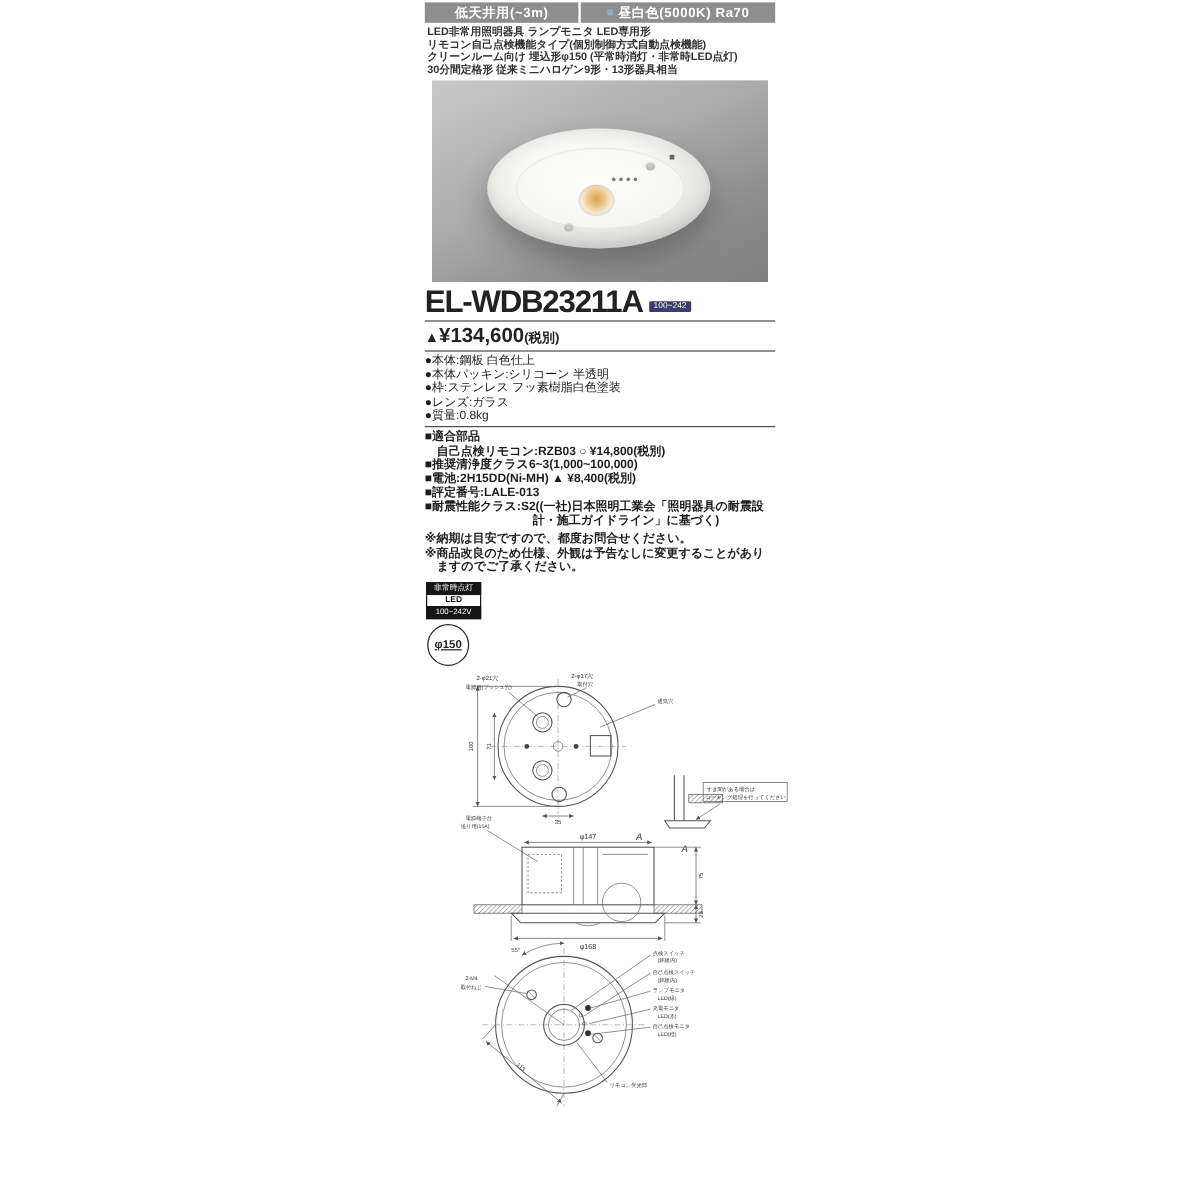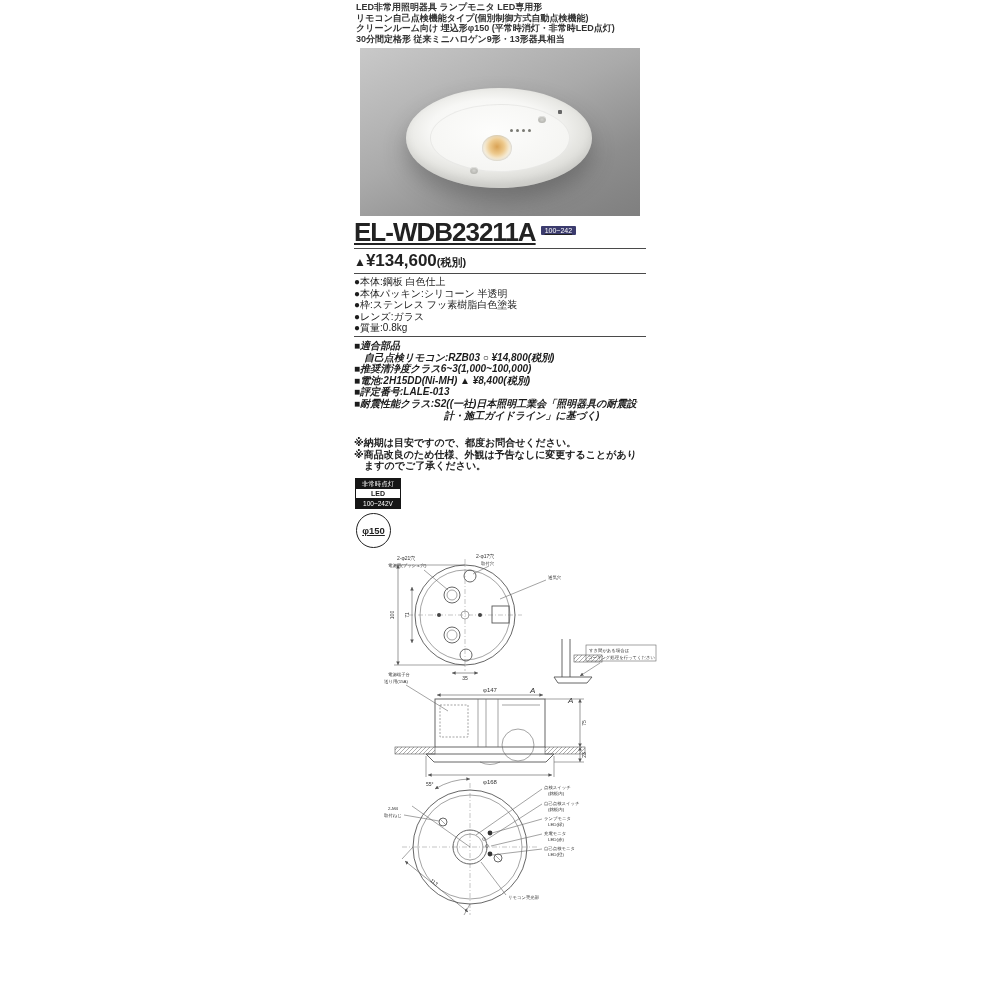--- a/index.html
+++ b/index.html
@@ -17,31 +17,31 @@
   .photo{position:relative;width:280px;height:168px;margin:4px 0 0 20px;background:linear-gradient(155deg,#c9c9c9 0%,#aaaaaa 45%,#8d8d8d 75%,#7f7f7f 100%);overflow:hidden;}
   .fixture{position:absolute;left:46px;top:40px;width:186px;height:100px;border-radius:50%;background:radial-gradient(ellipse 60% 55% at 46% 42%,#ffffff 0%,#f7f7f5 55%,#e4e4e0 82%,#d6d6d2 100%);box-shadow:0 12px 22px rgba(50,50,50,.35), inset 0 -4px 8px rgba(0,0,0,.06);}
   .fixture-inner{position:absolute;left:24px;top:16px;width:138px;height:66px;border-radius:50%;border:1px solid rgba(0,0,0,.05);background:radial-gradient(ellipse at 45% 40%,#fdfdfc,#f2f2ef);}
   .lens{position:absolute;left:76px;top:47px;width:30px;height:26px;border-radius:50%;background:radial-gradient(circle at 50% 45%,#d9a254 0%,#edc98c 35%,#f7efdc 62%,#ffffff 82%);box-shadow:inset 0 0 3px rgba(0,0,0,.25);}
   .screw{position:absolute;width:8px;height:7px;border-radius:50%;background:radial-gradient(#d2d2ce,#a9a9a3);box-shadow:inset 0 1px 1px rgba(255,255,255,.6);}
   .s1{right:46px;top:28px;} .s2{left:64px;bottom:14px;}
   .ind{position:absolute;left:104px;top:41px;display:flex;gap:3px;}
   .ind i{width:3px;height:3px;border-radius:50%;background:#7a7a74;display:block;}
   .rimmark{position:absolute;right:30px;top:22px;width:4px;height:4px;background:#666;border-radius:1px;}
   
-  .model-row{margin:3px 14px 0 14px;display:flex;align-items:center;gap:5px;text-decoration:underline;}
+  .model-row{margin:3px 14px 0 14px;display:flex;align-items:flex-end;gap:5px;}
   .model{font-size:26px;font-weight:bold;letter-spacing:-1px;line-height:27px;}
   .model-badge{background:#3c3c6e;color:#fff;font-size:7px;padding:1px 4px;margin-bottom:5px;border-radius:1px;}
   hr.rule{border:none;border-top:1.5px solid #4a4a4a;margin:2px 14px;}
   .price{margin:1px 14px;font-weight:bold;}
   .price .pfx{font-size:12px;}
   .price .num{font-size:17px;margin-top:20px;}
   .price .tax{font-size:11px;}
   
   .specs{margin:2px 14px 0 14px;font-size:10px;font-weight:normal;line-height:11.6px;color:#1c1c1c;}
-  .details{margin:3px 14px 16px 14px;font-size:10px;font-weight:bold;line-height:11.6px;color:#1c1c1c;font-style:italic;}
+  .details{margin:3px 14px 4px 14px;font-size:10px;font-weight:bold;line-height:11.6px;color:#1c1c1c;}
   .d-ind{padding-left:1em;}
   .d-hang{padding-left:9em;text-indent:-9em;}
   
   .notes{margin:4px 14px 0 14px;font-size:10px;font-weight:bold;line-height:11.6px;}
   .note{padding-left:1em;text-indent:-1em;}
   .red{color:#c0392b;}
   
   .stack{width:46px;margin:6px 0 0 15px;}
   .stack div{text-align:center;line-height:9px;height:9px;}
   .sb-dark{background:#161616;color:#fff;font-size:6.5px;border:1px solid #161616;}
@@ -55,20 +55,29 @@
   .cl{stroke:#888;stroke-width:0.5;stroke-dasharray:5 2 1 2;fill:none;}
   .dim{stroke:#555;stroke-width:0.6;fill:none;}
   .t5{font-size:5px;} .t45{font-size:4.4px;} .t6{font-size:6px;} .t8{font-size:8px;font-style:italic;}
 </style>
 </head>
 <body>
 
 <div class="page">
   <div class="col">
 
+    <div class="badges-row">
+      <div class="badge-gray bg-left">
+        <span>低天井用(~3m)</span>
+      </div>
+      <div class="badge-gray bg-right">
+        <span class="bluesq">■</span>
+        <span>昼白色(5000K) Ra70</span>
+      </div>
+    </div>
 
     <div class="head-lines">
       <div>LED非常用照明器具 ランプモニタ LED専用形</div>
       <div>リモコン自己点検機能タイプ(個別制御方式自動点検機能)</div>
       <div>クリーンルーム向け 埋込形φ150 (平常時消灯・非常時LED点灯)</div>
       <div>30分間定格形 従来ミニハロゲン9形・13形器具相当</div>
     </div>
 
     <div class="photo">
       <div class="fixture">

